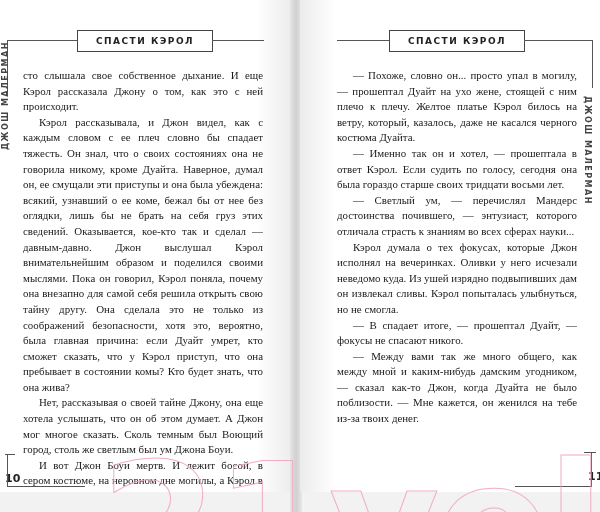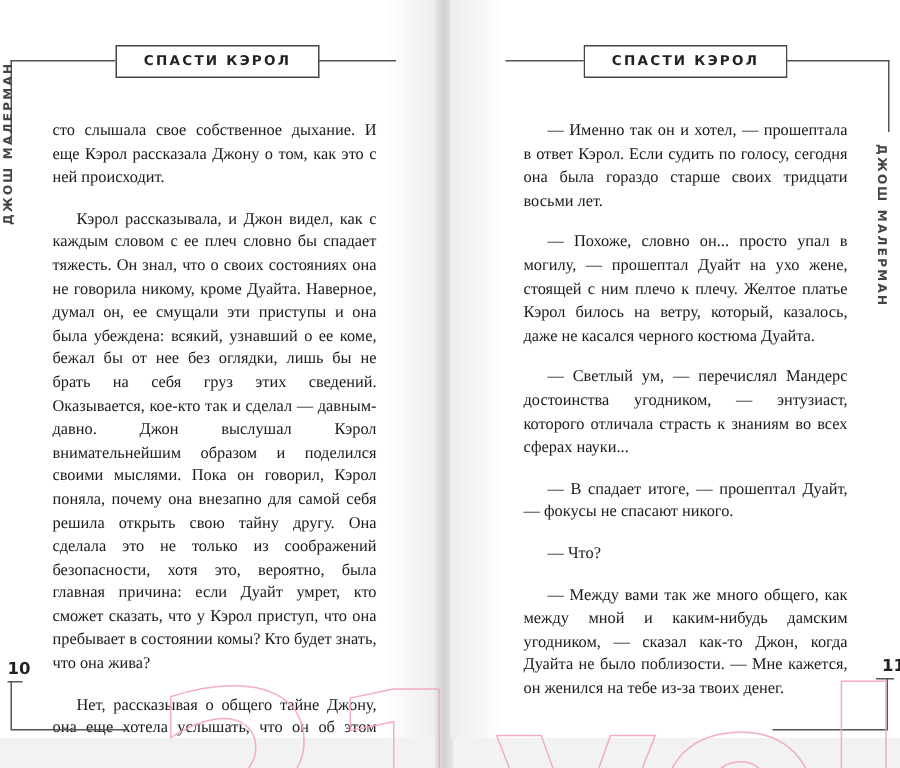--- a/index.html
+++ b/index.html
@@ -6,45 +6,45 @@
     body { width:600px; height:512px; background:#f2f2f2; position:relative; overflow:hidden; font-family:"Liberation Serif", "DejaVu Serif", serif; color:#1a1a1a; }
     .page { position:absolute; top:0; height:492px; background:#fff; overflow:hidden; }
     .page.left { left:0; width:292px; background:linear-gradient(to right,#fff 0%,#fff 88%,#ececec 100%); }
     .page.right { left:300px; width:300px; background:linear-gradient(to left,#fff 0%,#fff 88%,#ececec 100%); }
     .gutter { position:absolute; left:290px; top:0; width:12px; height:512px; background:linear-gradient(to right,#e6e6e6,#d0d0d0 50%,#e6e6e6); }
     .line { position:absolute; background:#555; }
     .header-box { position:absolute; top:30px; height:20px; border:1px solid #444; background:#fff; display:flex; align-items:center; justify-content:center; font-family:"DejaVu Sans", sans-serif; font-size:9px; letter-spacing:1.5px; font-weight:bold; color:#222; }
     .side-author { position:absolute; font-family:"DejaVu Sans", sans-serif; font-size:8px; letter-spacing:1.5px; font-weight:bold; color:#444; white-space:nowrap; }
     .side-author.left { left:1px; top:150px; transform-origin:left top; transform:rotate(-90deg); }
     .side-author.right { left:592px; top:96px; transform-origin:left top; transform:rotate(90deg); }
-    .page-num { position:absolute; font-family:"DejaVu Sans", sans-serif; font-size:11px; font-weight:bold; color:#222; }
+    .page-num { position:absolute; font-family:"DejaVu Sans", sans-serif; font-size:11px; font-weight:bold; color:#222;margin-top:33px; }
     .text { position:absolute; top:68px; font-size:10.9px; line-height:15.6px; text-align:justify; }
     .text.left { left:23px; width:240px; }
     .text.right { left:337px; width:240px; }
-    .text p { margin:12px; text-indent:16px; }
+    .text p { margin:0; text-indent:16px; }
     .text p.noind { text-indent:0; }
     .text em { font-style:italic; }
     .watermark { position:absolute; left:100px; top:440px; font-family:"DejaVu Sans", sans-serif; font-size:170px; font-weight:bold; color:transparent; -webkit-text-stroke:1px #f2a6c0; letter-spacing:-4px; pointer-events:none; white-space:nowrap; line-height:1; opacity:0.9; }
   </style>
 </head>
 <body>
 
 <div class="page left">
 
   <div class="line" style="left:7px;top:40px;width:70px;height:1px;"></div>
   <div class="line" style="left:7px;top:40px;width:1px;height:55px;"></div>
   <div class="header-box" style="left:77px;width:134px;">СПАСТИ КЭРОЛ</div>
   <div class="line" style="left:212px;top:40px;width:52px;height:1px;"></div>
 
   <div class="side-author left">ДЖОШ МАЛЕРМАН</div>
 
   <div class="text left">
     <p class="noind">сто слышала свое собственное дыхание. И еще Кэрол рассказала Джону о том, как это с ней происходит.</p>
     <p>Кэрол рассказывала, и Джон видел, как с каждым словом с ее плеч словно бы спадает тяжесть. Он знал, что о своих состояниях она не говорила никому, кроме Дуайта. Наверное, думал он, ее смущали эти приступы и она была убеждена: всякий, узнавший о ее коме, бежал бы от нее без оглядки, лишь бы не брать на себя груз этих сведений. Оказывается, кое-кто так и сделал — давным-давно. Джон выслушал Кэрол внимательнейшим образом и поделился своими мыслями. Пока он говорил, Кэрол поняла, почему она внезапно для самой себя решила открыть свою тайну другу. Она сделала это не только из соображений безопасности, хотя это, вероятно, была главная причина: если Дуайт умрет, кто сможет сказать, что у Кэрол приступ, что она пребывает в состоянии комы? Кто будет знать, что она жива?</p>
-    <p>Нет, рассказывая о общего тайне Джону, она еще хотела услышать, что он об этом думает. А Джон мог многое сказать. Сколь темным был Воющий город, столь же светлым был ум Джона Боуи.</p>
+    <p>Нет, рассказывая о своей тайне Джону, она еще хотела услышать, что он об этом думает. А Джон мог многое сказать. Сколь темным был Воющий город, столь же светлым был ум Джона Боуи.</p>
     <p>И вот Джон Боуи мертв. И лежит босой, в сером костюме, на неровном дне могилы, а Кэрол в своих желтых туфлях стоит над ее краем. Джон болел и знал, что смерть не за горами, а потому сам попросил, чтобы его хоронили без гроба. Кэрол проследила, чтобы последняя воля ее друга — натуралиста и пантеиста — была должным образом исполнена и он был предоставлен земле так, как того пожелал.</p>
 
   </div>
 
   <div class="page-num" style="left:5px;top:439px;">10</div>
   <div class="line" style="left:5px;top:454px;width:10px;height:1px;"></div>
   <div class="line" style="left:7px;top:454px;width:1px;height:32px;"></div>
   <div class="line" style="left:7px;top:486px;width:78px;height:1px;"></div>
 </div>
 
@@ -53,25 +53,25 @@
 <div class="page right">
   <div class="line" style="left:37px;top:40px;width:53px;height:1px;"></div>
   <div class="header-box" style="left:389px;width:134px;position:fixed;">СПАСТИ КЭРОЛ</div>
   <div class="line" style="left:224px;top:40px;width:69px;height:1px;"></div>
   <div class="line" style="left:292px;top:40px;width:1px;height:48px;"></div>
 </div>
 
 <div class="side-author right">ДЖОШ МАЛЕРМАН</div>
 
 <div class="text right">
+  <p>— Похоже, словно он... просто упал в могилу, — прошептал Дуайт на ухо жене, стоящей с ним плечо к плечу. Желтое платье Кэрол билось на ветру, который, казалось, даже не касался черного костюма Дуайта.</p>
   <p>— Именно так он и хотел, — прошептала в ответ Кэрол. Если судить по голосу, сегодня она была гораздо старше своих тридцати восьми лет.</p>
-  <p>— Похоже, словно он... просто упал в могилу, — прошептал Дуайт на ухо жене, стоящей с ним плечо к плечу. Желтое платье Кэрол билось на ветру, который, казалось, даже не касался черного костюма Дуайта.</p>
-  <p>— Светлый ум, — перечислял Мандерс достоинства угодником, — энтузиаст, которого отличала страсть к знаниям во всех сферах науки...</p>
+  <p>— Светлый ум, — перечислял Мандерс достоинства почившего, — энтузиаст, которого отличала страсть к знаниям во всех сферах науки...</p>
+  <p>Кэрол думала о тех фокусах, которые Джон исполнял на вечеринках. Оливки у него исчезали неведомо куда. Из ушей изрядно подвыпивших дам он извлекал сливы. Кэрол попыталась улыбнуться, но не смогла.</p>
   <p>— В спадает итоге, — прошептал Дуайт, — фокусы не спасают никого.</p>
-  <p>— Что?</p>
   <p>— Между вами так же много общего, как между мной и каким-нибудь дамским угодником, — сказал как-то Джон, когда Дуайта не было поблизости. — Мне кажется, он женился на тебе из-за твоих денег.</p>
 
 </div>
 
 <div class="page-num" style="left:588px;top:437px;">11</div>
 <div class="line" style="left:584px;top:452px;width:12px;height:1px;"></div>
 <div class="line" style="left:591px;top:452px;width:1px;height:34px;"></div>
 <div class="line" style="left:515px;top:486px;width:77px;height:1px;"></div>
 
 <div class="watermark">21vek.by</div>

